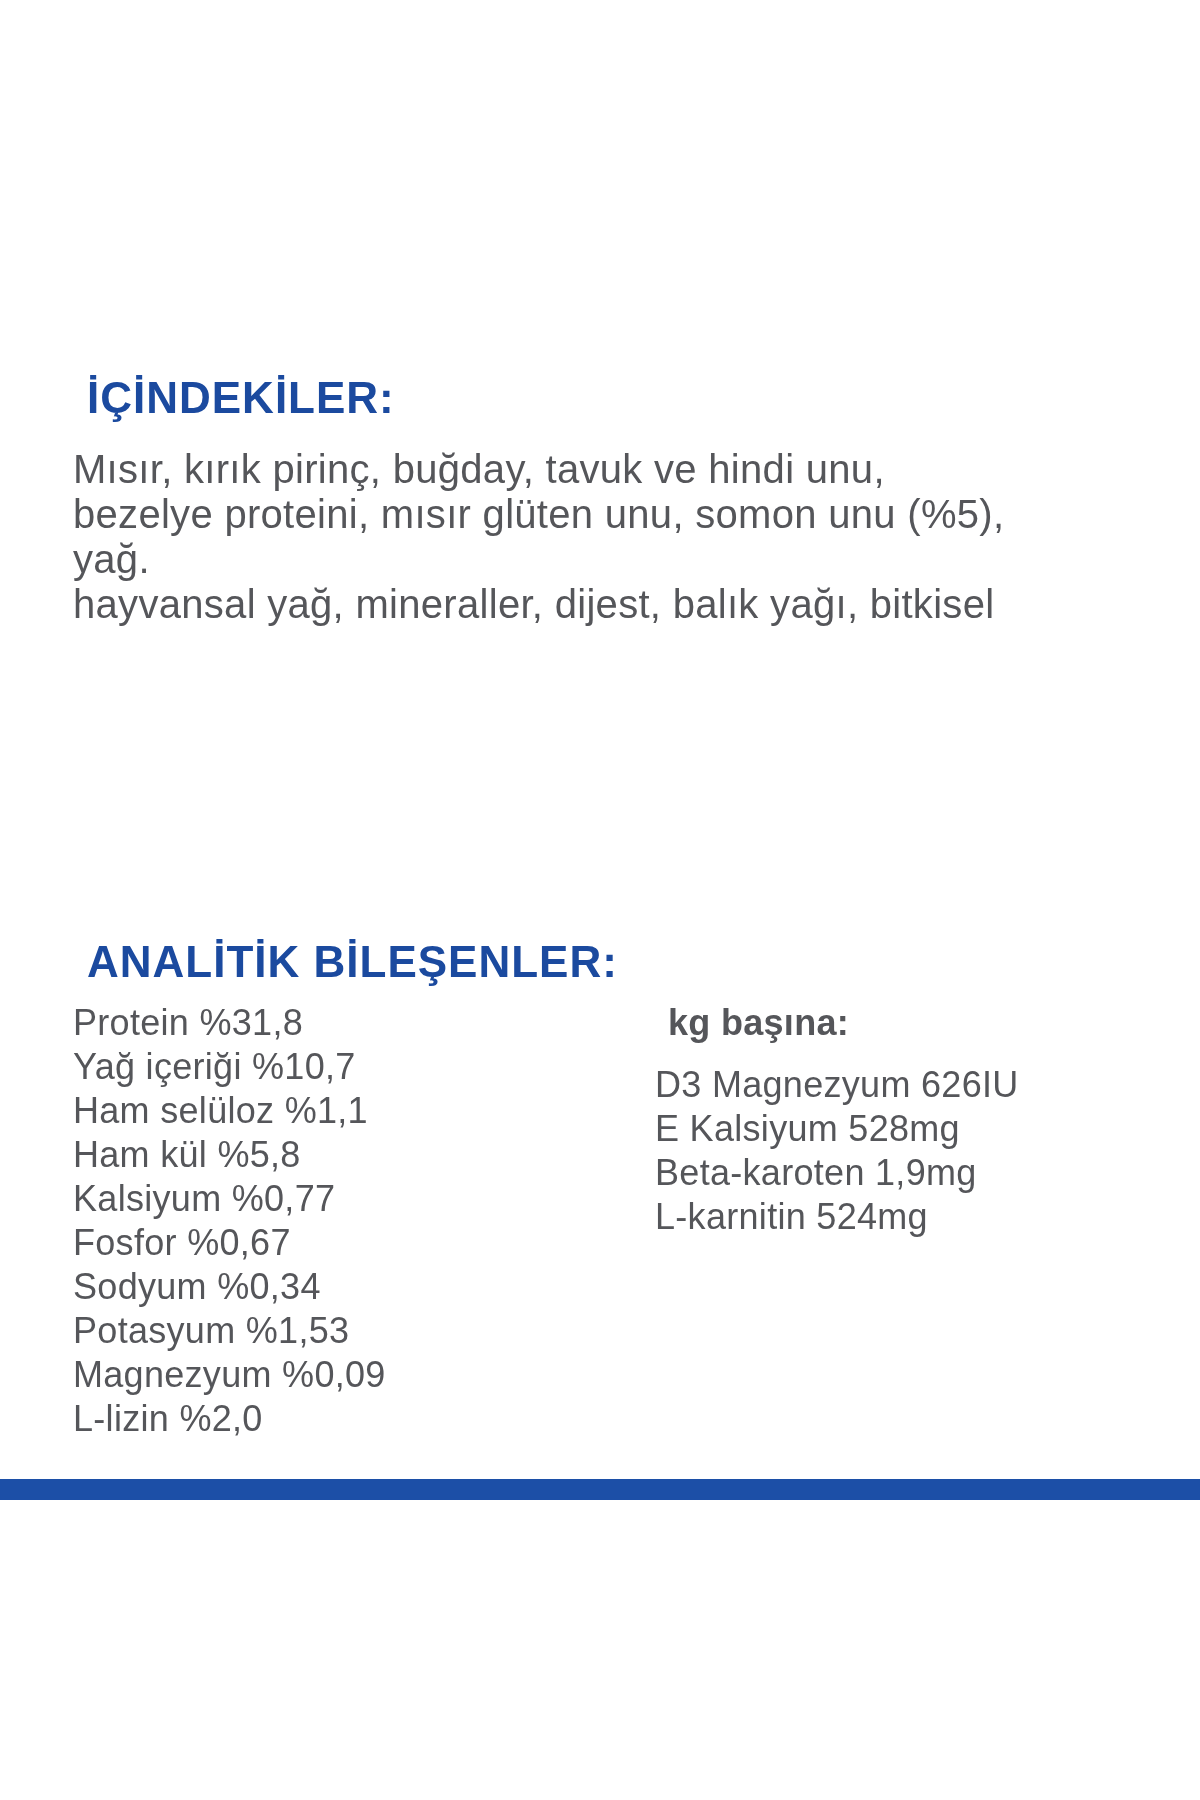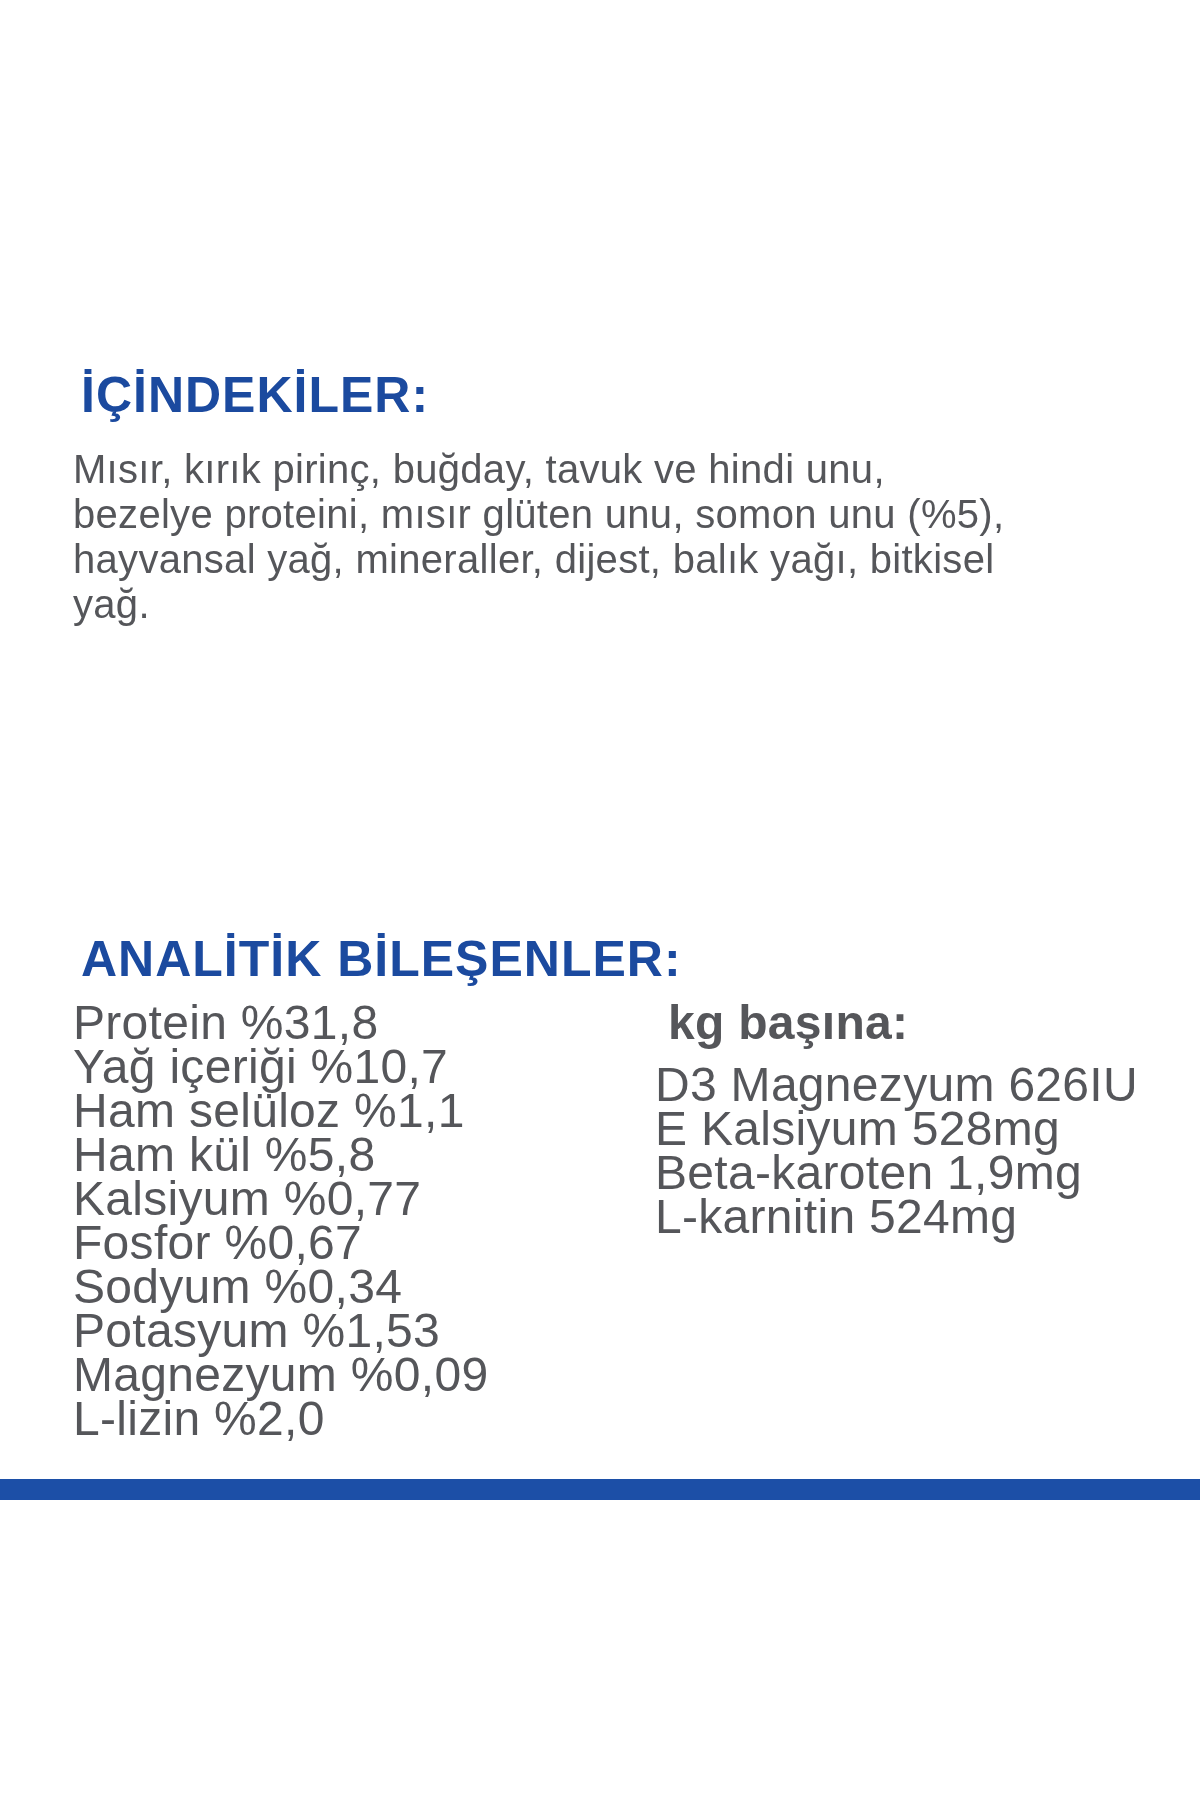--- a/index.html
+++ b/index.html
@@ -7,43 +7,43 @@
     width: 1200px;
     height: 1800px;
     position: relative;
     background: var(--background, #ffffff);
     font-family: "Liberation Sans", sans-serif;
     overflow: hidden;
   }
   .heading {
     position: absolute;
     left: 73px;
-    margin: 8px;
-    font-size: 50px;
+    margin: 14px;
+    font-size: 44px;
     line-height: 1.0;
     font-weight: bold;
     color: var(--heading_blue, #1b4a9f);
     letter-spacing: 1px;
     white-space: nowrap;
   }
   #ingredients-heading { top: 362px; }
   #analytics-heading  { top: 926px; }
   .para {
     position: absolute;
     left: 73px;
     top: 447px;
     font-size: 40px;
     line-height: 45px;
     color: var(--text_gray, #55565a);
     letter-spacing: 0.3px;
   }
   .para > div { white-space: nowrap; }
   .list {
     position: absolute;
-    font-size: 48px;
+    font-size: 36px;
     line-height: 44px;
     color: var(--text_gray, #55565a);
     letter-spacing: 0.3px;
   }
   .list > div { white-space: nowrap; }
   #analyte-list { left: 73px;  top: 1001px; }
   #per-kg-col   { left: 655px; top: 1001px; }
   .kg-heading {
     font-weight: bold;
     margin: 0 0 18px 13px;
@@ -61,22 +61,22 @@
 </head>
 <body style="--background: #FFFFFF; --heading_blue: #1B4A9F; --bar_blue: #1C4FA7; --text_gray: #55565A;">
 
 <div>
 
   <h1 id="ingredients-heading" class="heading">İÇİNDEKİLER:</h1>
 
   <div class="para">
     <div>Mısır, kırık pirinç, buğday, tavuk ve hindi unu,</div>
     <div>bezelye proteini, mısır glüten unu, somon unu (%5),</div>
+    <div>yağ.</div>
     <div>hayvansal yağ, mineraller, dijest, balık yağı, bitkisel</div>
-    <div>yağ.</div>
   </div>
 
   <h1 id="analytics-heading" class="heading">ANALİTİK BİLEŞENLER:</h1>
 
   <div id="analyte-list" class="list">
     <div>Protein %31,8</div>
     <div>Yağ içeriği %10,7</div>
     <div>Ham selüloz %1,1</div>
     <div>Ham kül %5,8</div>
     <div>Kalsiyum %0,77</div>

